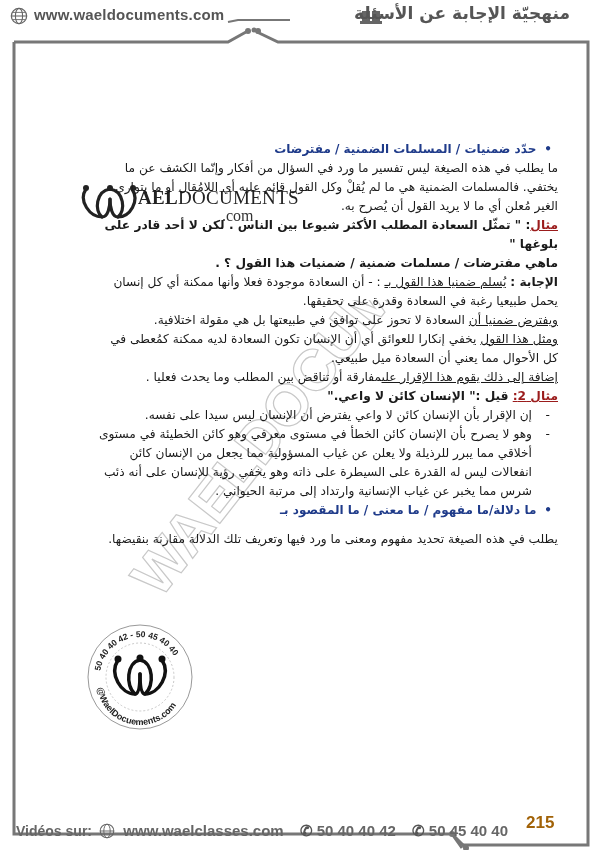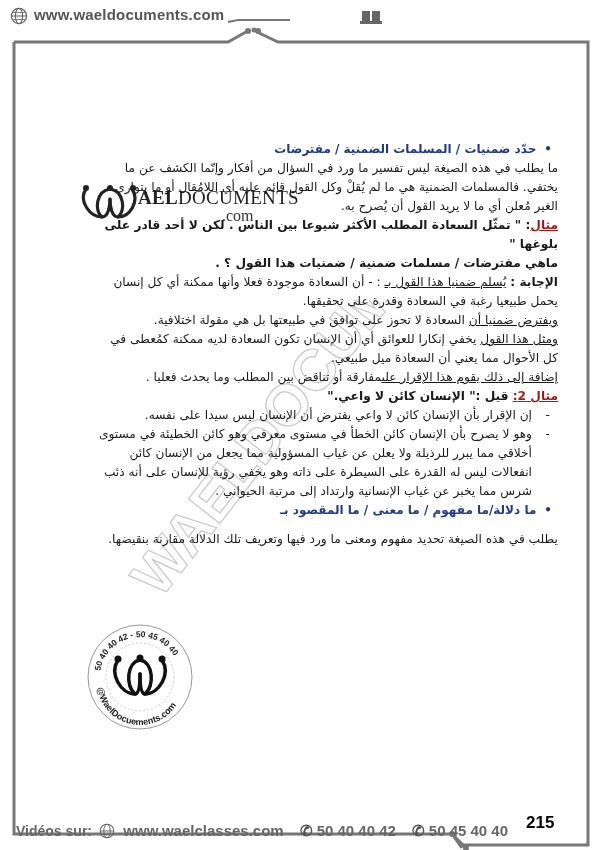--- a/index.html
+++ b/index.html
@@ -59,21 +59,21 @@
   .footer { position:absolute; left:0; top:810px; width:600px; height:40px; }
   .footer-text {
     position:absolute; left:16px; top:12px; font-family:"Liberation Sans", sans-serif;
     font-weight:bold; font-size:15px; color:#666; white-space:nowrap;
   }
   .footer-text .lbl { font-size:14px; }
   .footer-url { margin-left:4px; }
   .phone { color:#555; margin-left:12px; }
   .page-number {
     position:absolute; left:526px; top:3px; font-family:"Liberation Sans", sans-serif;
-    font-weight:bold; font-size:17px; color:#000000;text-align:right;
+    font-weight:bold; font-size:17px; color:#a16207;text-align:right;
   }
 </style>
 </head>
 <body>
 
 <svg class="frame-svg" viewBox="0 0 600 850">
   <polyline points="228,22 238,20 290,20" fill="none" stroke="#777" stroke-width="2"></polyline>
   <circle cx="254" cy="30" r="2.5" fill="#777"></circle>
   <polyline points="14,42 14,834 452,834 462,848" fill="none" stroke="#777" stroke-width="3"></polyline>
   <polyline points="14,42 228,42 246,32" fill="none" stroke="#777" stroke-width="3"></polyline>
@@ -92,20 +92,21 @@
     <line x1="1.5" y1="10" x2="18.5" y2="10" stroke="#666" stroke-width="1.2"></line>
     <line x1="3" y1="6" x2="17" y2="6" stroke="#666" stroke-width="1"></line>
     <line x1="3" y1="14" x2="17" y2="14" stroke="#666" stroke-width="1"></line>
   </svg>
   <span class="site-url">www.waeldocuments.com</span>
   <svg class="book" viewBox="0 0 22 16">
     <rect x="2" y="2" width="8" height="12" fill="#666"></rect>
     <rect x="12" y="2" width="8" height="12" fill="#666"></rect>
     <rect x="0" y="12" width="22" height="3" fill="#666"></rect>
   </svg>
+  <span class="header-title">منهجيّة الإجابة عن الأسئلة</span>
 </div>
 
 <div class="logo">
   <svg width="60" height="40" viewBox="0 0 60 40">
     <path d="M6 6 C-2 18,10 34,22 34 C28 34,30 24,30 16" fill="none" stroke="#222" stroke-width="3.2" stroke-linecap="round"></path>
     <path d="M30 16 C30 24,32 34,38 34 C50 34,60 18,52 6" fill="none" stroke="#222" stroke-width="3.2" stroke-linecap="round"></path>
     <path d="M22 34 C14 28,16 8,30 6 C44 8,46 28,38 34" fill="none" stroke="#222" stroke-width="3.2" stroke-linecap="round"></path>
     <circle cx="6" cy="5" r="3" fill="#222"></circle>
     <circle cx="30" cy="5" r="3" fill="#222"></circle>
     <circle cx="53" cy="5" r="3" fill="#222"></circle>

